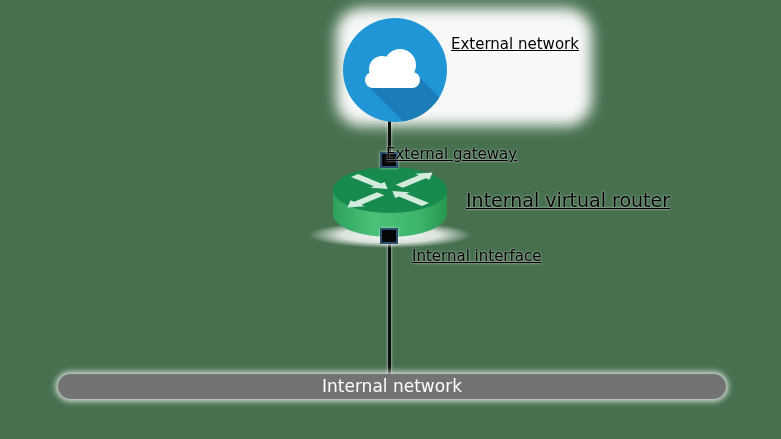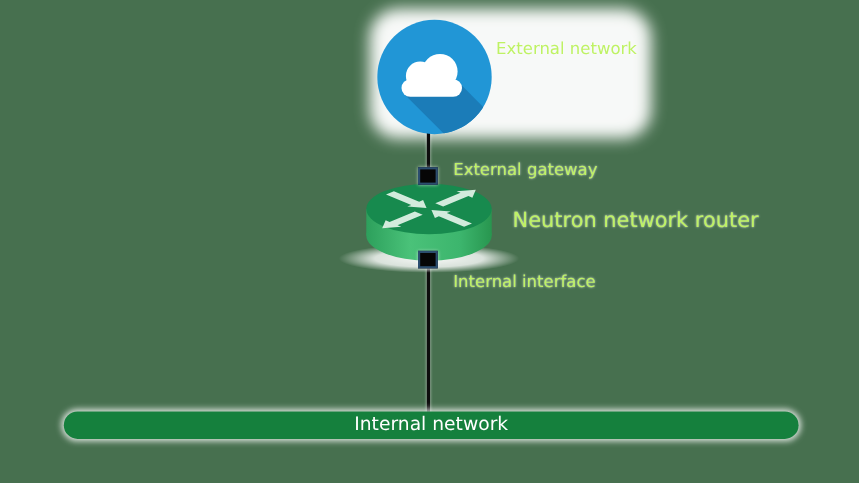--- a/index.html
+++ b/index.html
@@ -36,32 +36,33 @@
   }
   .port-gateway { left: 380px; top: 152px; }
   .port-internal { left: 380px; top: 228px; }
 
   
   .cloud-node { left: 341px; top: 16px; width: 108px; height: 108px; }
   .router-node { left: 300px; top: 158px; width: 180px; height: 92px; }
 
   
   .label {
-    color: #bef264; font-size: 15px; white-space: nowrap;
+    color: #000000; font-size: 15px; white-space: nowrap;
     text-shadow: 0 0 2px rgba(255,255,255,0.85);
+    text-decoration: underline;
   }
   .label-external-network { left: 451px; top: 35px; }
-  .label-external-gateway { left: 412px; top: 145px; }
+  .label-external-gateway { left: 386px; top: 145px; }
   .label-router { left: 466px; top: 189px; font-size: 19px; }
   .label-internal-interface { left: 412px; top: 247px; }
 
   
   .net-bar {
     left: 58px; top: 374px; width: 668px; height: 25px;
-    background: #15803d; border-radius: 13px;
+    background: #737373; border-radius: 13px;
     box-shadow: 0 0 6px 2px rgba(255,255,255,0.85);
     color: #ffffff; font-size: 17px; line-height: 25px;
     text-align: center;
   }
 </style>
 </head>
 <body>
 
 <div class="canvas">
 
@@ -121,21 +122,21 @@
         <path d="M -38 38 L -35.2 22.4 L -32 25.6 L -11.5 5.1 L -5.1 11.5 L -25.6 32 L -22.4 35.2 Z"></path>
         <path d="M 2 2 L 4.8 17.6 L 8 14.4 L 28.5 34.9 L 34.9 28.5 L 14.4 8 L 17.6 4.8 Z"></path>
       </g>
     </svg>
   </div>
 
   <div class="abs port port-gateway"></div>
 
   <div class="abs label label-external-gateway">External gateway</div>
 
-  <div class="abs label label-router">Neutron network router</div>
+  <div class="abs label label-router">Internal virtual router</div>
 
   <div class="abs port port-internal"></div>
 
   <div class="abs label label-internal-interface">Internal interface</div>
 
   <div class="abs net-bar">
     <span>Internal network</span>
   </div>
 
 </div>

